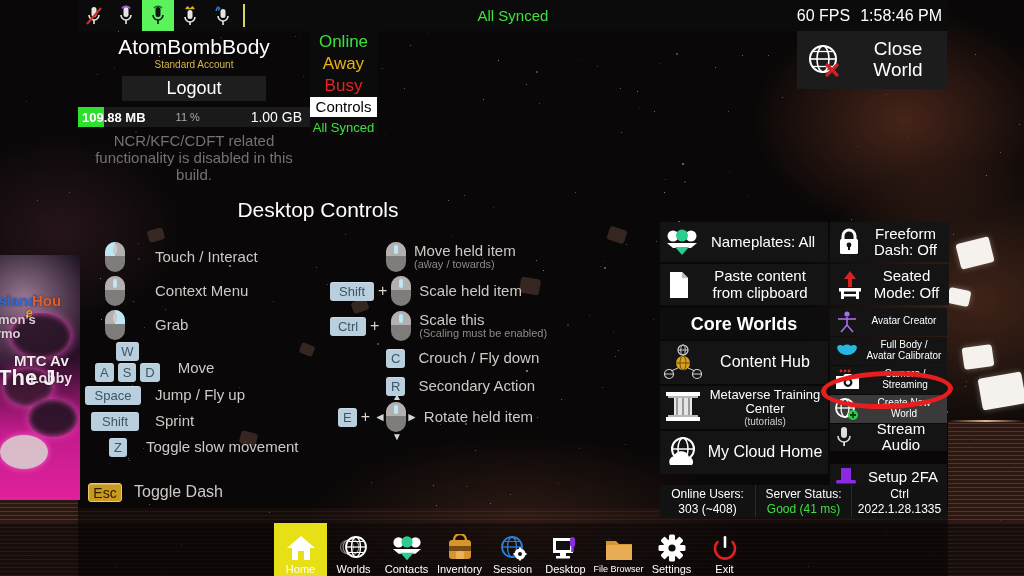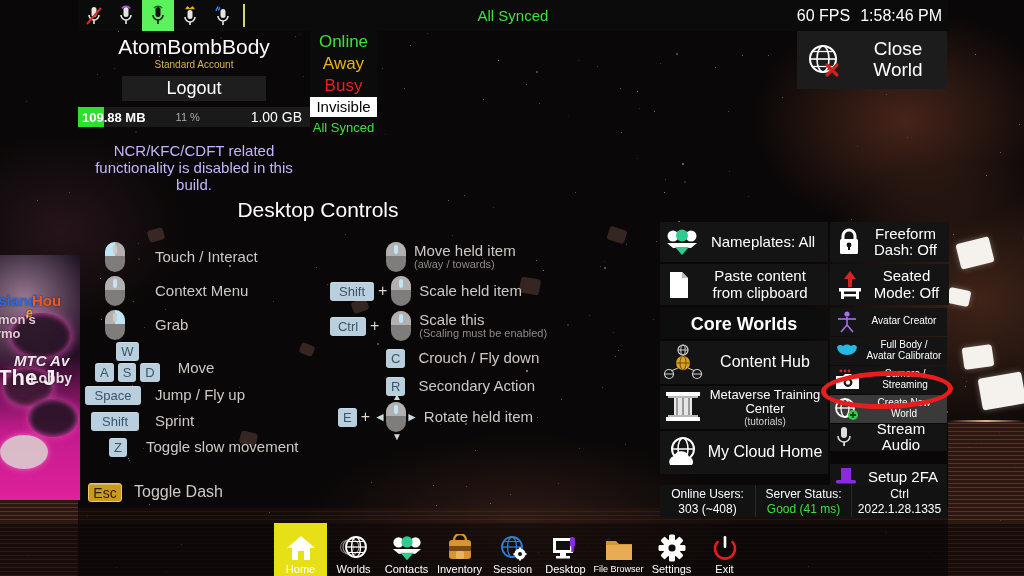--- a/index.html
+++ b/index.html
@@ -130,21 +130,21 @@
     display: flex; align-items: center;
   }
   .membar .fill {
     position: absolute; left: 0; top: 0; bottom: 0; width: 11%;
     background: #2ee02e;
   }
   .mem-used { position: relative; color: #fff; font-size: 13px; padding-left: 4px; font-weight: 600;}
   .mem-pct  { position: relative; color: #a9a9a9; font-size: 11px; margin-left: 30px;}
   .mem-total{ position: relative; color: #fff; font-size: 14px; margin-left: auto; padding-right: 8px;}
   .disabled-note {
-    text-align:center; color: #c4b5fd; font-size: 15px; line-height: 1.12; margin-top: 16px;
+    text-align:center; color: #737373; font-size: 15px; line-height: 1.12; margin-top: 6px;
   }
 
   
   .statusmenu {
     position: absolute; left: 310px; top: 31px; width: 67px;
     background: #0b0b0b; text-align: center;
   }
   .statusmenu div { font-size: 17px; padding: 1px 0; line-height: 1.18;}
   .st-online   { color: #3ee03e; }
   .st-away     { color: #e8b317; }
@@ -474,21 +474,21 @@
       <div class="lw-bg"></div>
       <div class="lw-blob" style="left:10px;top:58px;width:62px;height:46px;background:rgba(40,20,38,.9);"></div>
       <div class="lw-blob" style="left:2px;top:112px;width:52px;height:40px;background:rgba(60,25,50,.9);"></div>
       <div class="lw-blob" style="left:28px;top:144px;width:50px;height:38px;background:rgba(35,20,35,.9);"></div>
       <div class="lw-blob" style="left:0px;top:180px;width:48px;height:34px;background:rgba(220,215,210,.85);box-shadow:0 0 6px rgba(255,120,210,.8);"></div>
       <div class="lw-txt" style="left:-6px;top:38px;font-size:15px;color:#2a6be0;">Island</div>
       <div class="lw-txt" style="left:32px;top:38px;font-size:15px;color:#e85b22;">Hou</div>
       <div class="lw-txt" style="left:26px;top:52px;font-size:12px;color:#e8a51f;">e</div>
       <div class="lw-txt" style="left:-2px;top:58px;font-size:13px;color:#e0c9d6;">mon's</div>
       <div class="lw-txt" style="left:-4px;top:72px;font-size:13px;color:#e0c9d6;">rmo</div>
-      <div class="lw-txt" style="left:14px;top:98px;font-size:15px;color:#f2e8ee;font-style:italic;">MTC Av</div>
+      <div class="lw-txt" style="left:14px;top:98px;font-size:15px;color:#f2e8ee;">MTC Av</div>
       <div class="lw-txt" style="left:30px;top:116px;font-size:14px;color:#f0e2ea;">Lobby</div>
       <div class="lw-txt" style="left:-2px;top:112px;font-size:22px;color:#f7eef3;">The J</div>
     </div>
   </div>
 
   <div class="topbar">
     <div class="mic-btn">
       <svg width="16" height="22" viewBox="0 0 16 22">
         <rect x="5.5" y="2" width="5" height="10" rx="2.5" fill="#e8e4e2"></rect>
         <path d="M3 10a5 5 0 0 0 10 0" stroke="#e8e4e2" stroke-width="1.6" fill="none"></path>
@@ -564,21 +564,21 @@
       <span class="mem-pct">11 %</span>
       <span class="mem-total">1.00 GB</span>
     </div>
     <div class="disabled-note">NCR/KFC/CDFT related functionality is disabled in this build.</div>
   </div>
 
   <div class="statusmenu">
     <div class="st-online">Online</div>
     <div class="st-away">Away</div>
     <div class="st-busy">Busy</div>
-    <div class="st-invisible">Invisible</div>
+    <div class="st-invisible">Controls</div>
     <div class="st-allsynced">All Synced</div>
   </div>
 
   <div class="dc-title">Desktop Controls</div>
 
   <div class="dc-col" style="left:105px;top:240px;">
     <div class="dc-row" style="height:34px;">
       <div class="mouse hl-left">
           <div class="lb"></div>
           <div class="rb"></div>

